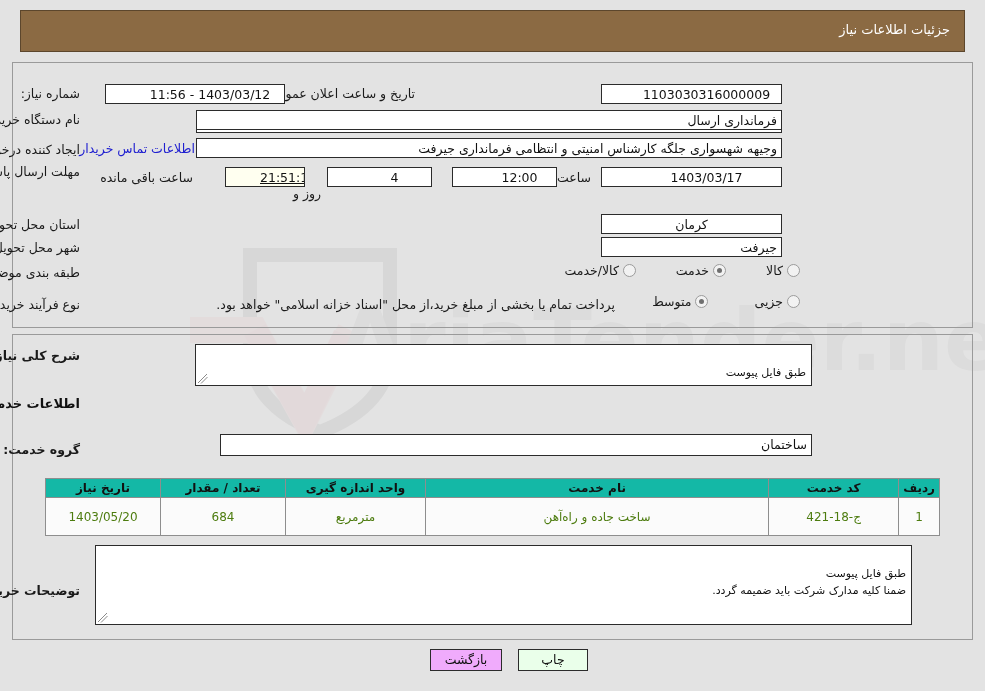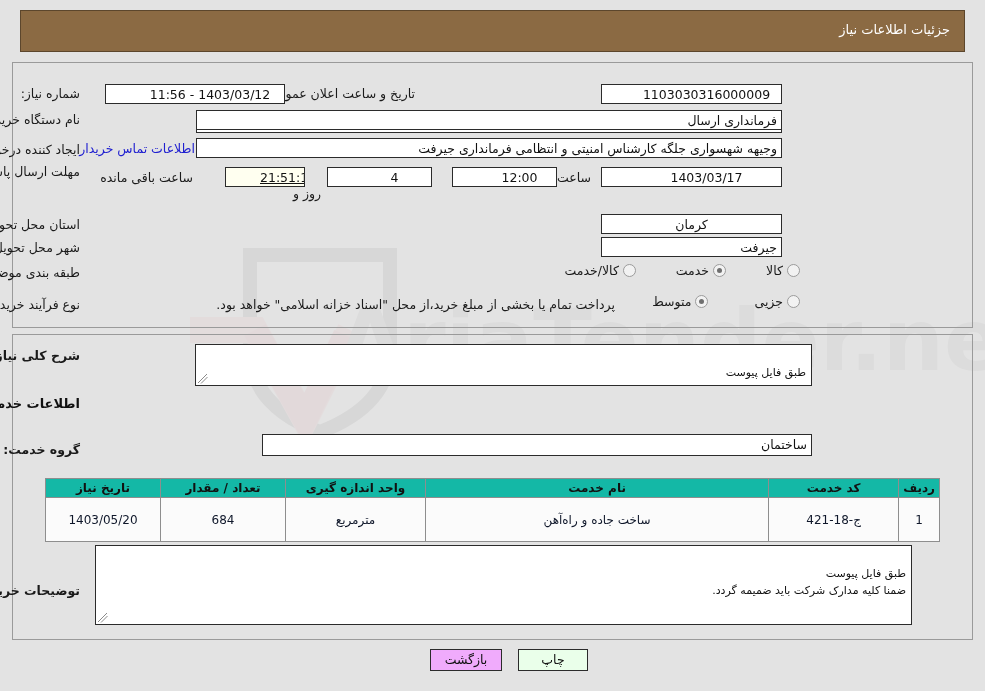--- a/index.html
+++ b/index.html
@@ -157,24 +157,24 @@
     font-weight: bold;
     color: #111;
     height: 16px;
     padding: 2px 4px;
     text-align: center;
     white-space: nowrap;
   }
   #svc-table td {
     background: #fbfbfb;
     border: 1px solid #8e8e8e;
-    height: 44px;
+    height: 38px;
     padding: 2px 4px;
     text-align: center;
-    color: #0f172a;
+    color: #4d7c0f;
   }
 
   
   .btn {
     position: absolute;
     height: 22px;
     border: 1px solid #2b2b2b;
     font-size: 12.5px;
     color: #111;
     text-align: center;
@@ -268,21 +268,21 @@
   <div class="content ta" style="right:173px; top:344px; width:617px; height:42px;">
     <span>طبق فایل پیوست</span>
     <svg class="grip" viewBox="0 0 10 10">
       <path d="M0 9 L9 0 M3 9.5 L9.5 3" stroke="#8a8a8a" stroke-width="1" fill="none"></path>
     </svg>
   </div>
 
   <div class="content sec-head" style="right:905px; top:396px;">اطلاعات خدمات مورد نیاز</div>
 
   <div class="content lbl lbl-bold" style="right:905px; top:442px;">گروه خدمت:</div>
-  <div class="content box rt" style="right:173px; top:434px; width:550px; height:22px;">ساختمان</div>
+  <div class="content box rt" style="right:173px; top:434px; width:592px; height:22px;">ساختمان</div>
 
   <table id="svc-table">
     <thead>
       <tr>
         <th style="width:36px;">ردیف</th>
         <th style="width:130px;">کد خدمت</th>
         <th>نام خدمت</th>
         <th style="width:140px;">واحد اندازه گیری</th>
         <th style="width:125px;">تعداد / مقدار</th>
         <th style="width:115px;">تاریخ نیاز</th>

